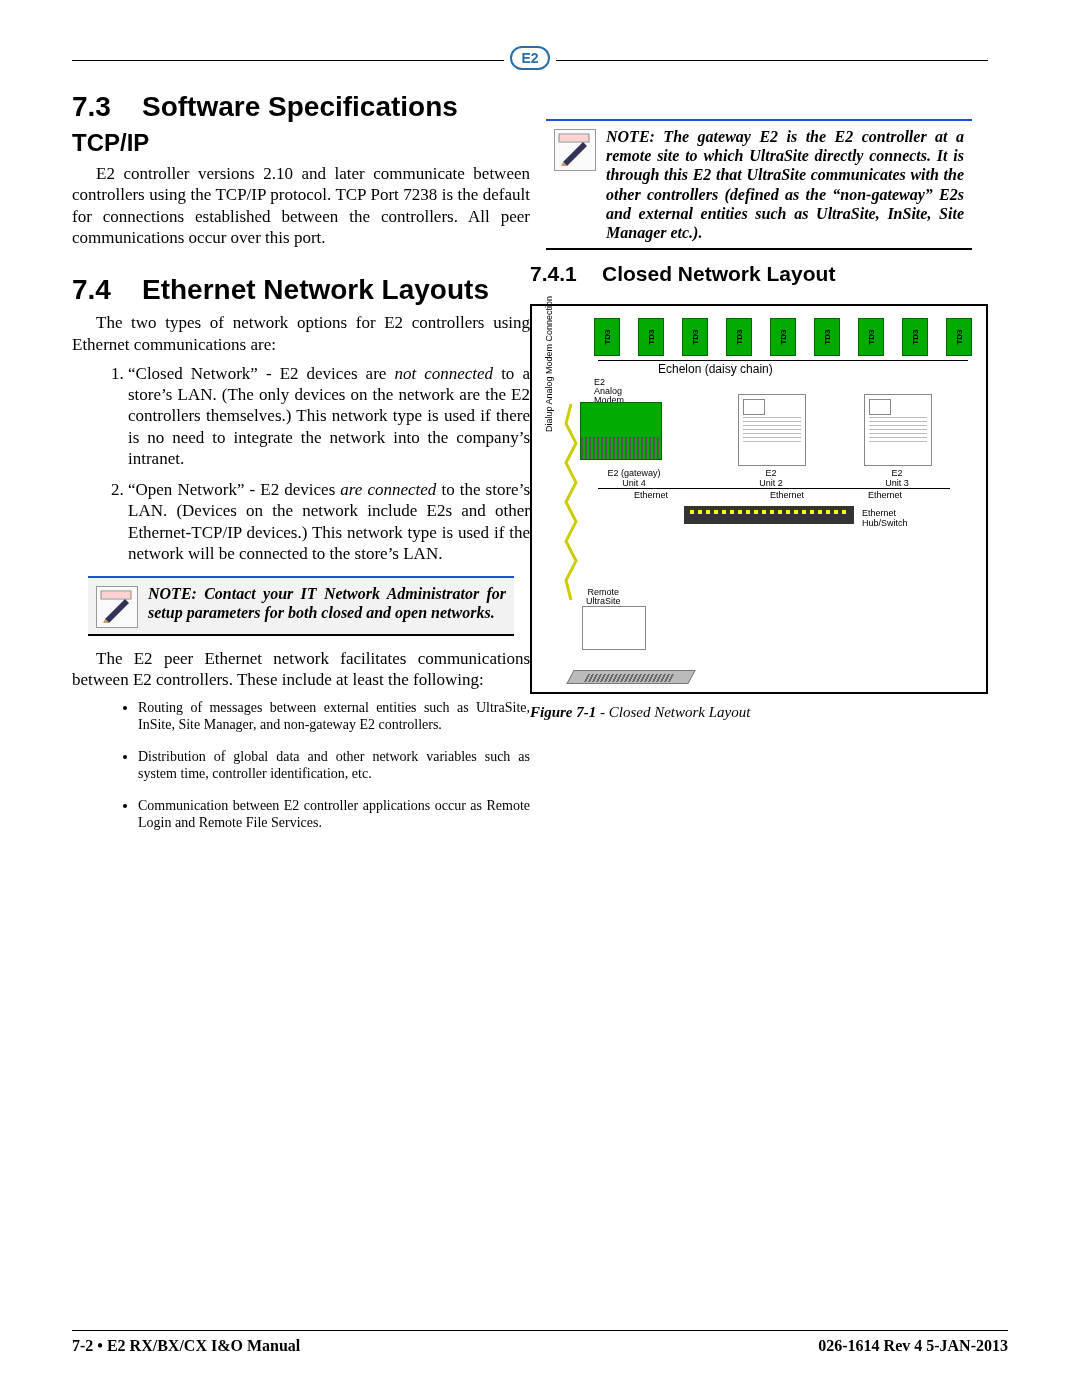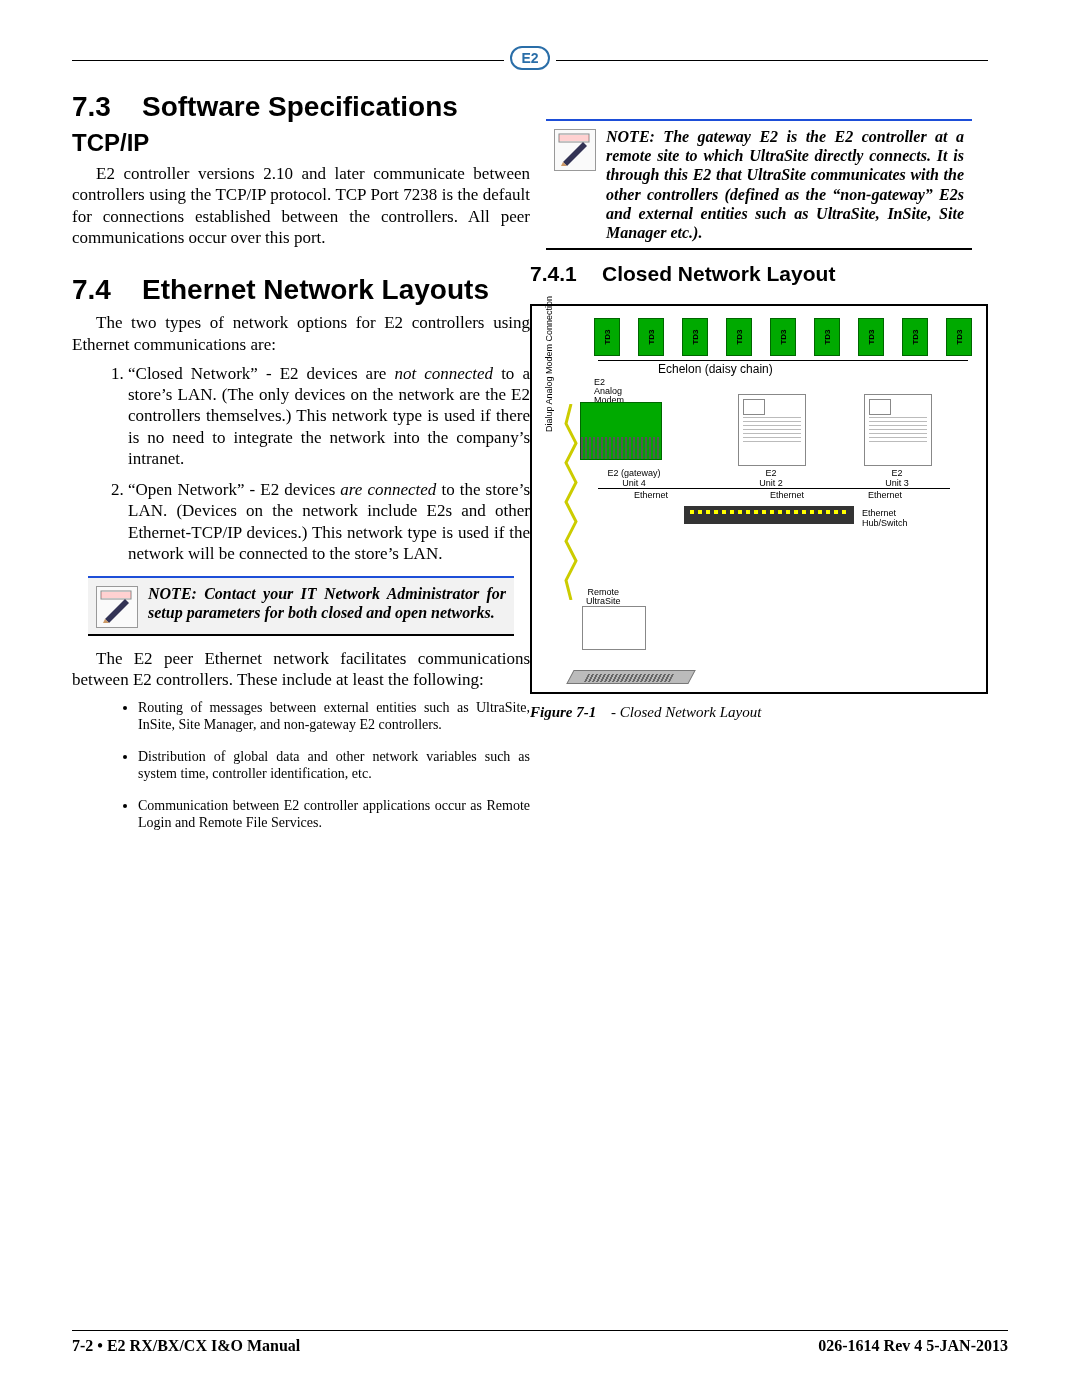--- a/index.html
+++ b/index.html
@@ -122,21 +122,21 @@
     box-sizing: border-box;
     padding: 6px;
     position: relative;
     background:#fff;
   }
   .fig-caption {
     font-size: 15px;
     margin-top: 10px;
   }
   .fig-caption .figlabel { font-weight: bold; font-style: italic; }
-  .fig-caption .figtitle { font-style: italic; margin-left: 11px; }
+  .fig-caption .figtitle { font-style: italic; }
   .footer {
     position: absolute;
     left: 72px; right: 72px; bottom: 42px;
   }
   .footer-rule { border-top:1px solid #000; margin-bottom:6px;}
   .footer-row { display:flex; justify-content:space-between; font-size:16px; font-weight:bold;}
   
   .diag { position:relative; width:100%; height:100%; font-family: Arial, sans-serif; font-size:9px; color:#000;}
   .echelon-row { position:absolute; top:6px; left:56px; right:8px; display:flex; justify-content:space-between;}
   .td3 { width:24px; height:36px; background:#0a0; border:1px solid #060; position:relative;}

